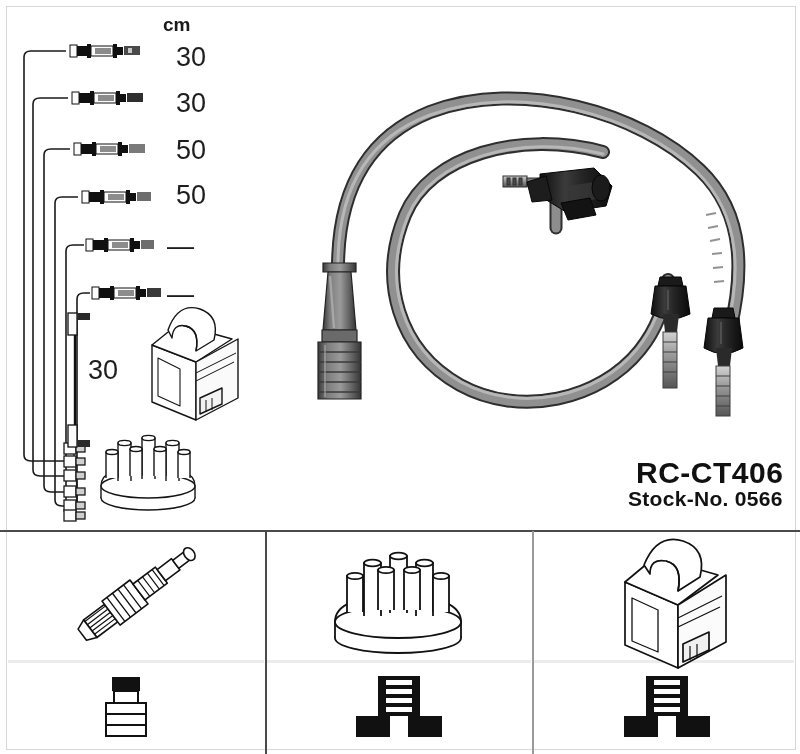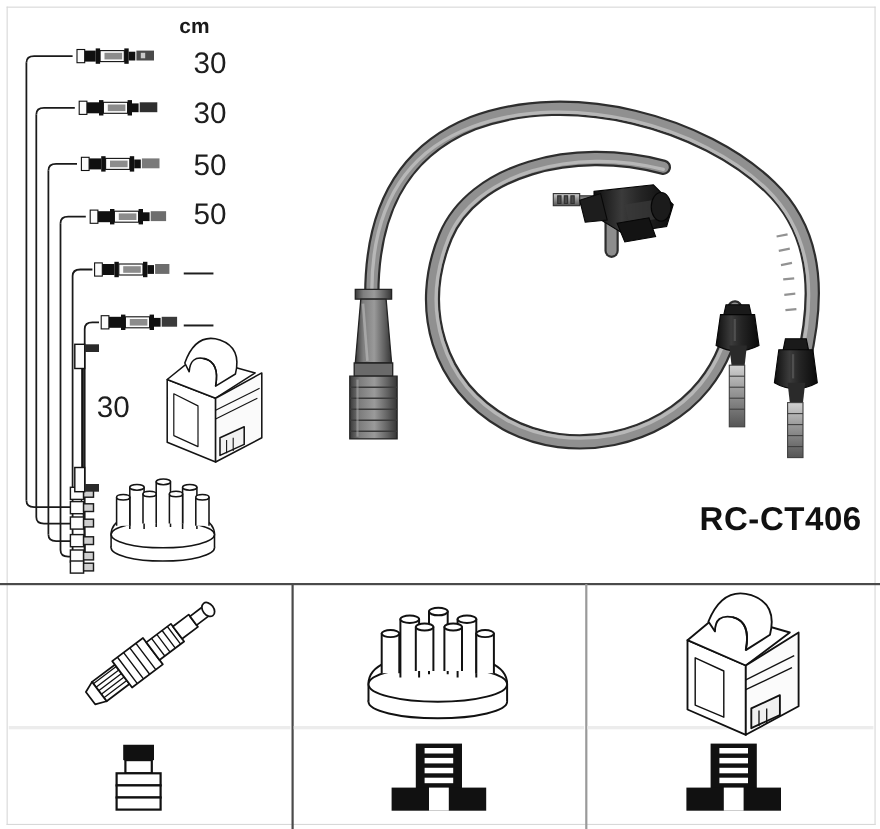--- a/index.html
+++ b/index.html
@@ -120,20 +120,21 @@
   <div class="len-label" style="top:44px;">30</div>
   <div class="len-label" style="top:90px;">30</div>
   <div class="len-label" style="top:137px;">50</div>
   <div class="len-label" style="top:182px;">50</div>
   <div class="len-dash" style="top:233px;">—</div>
   <div class="len-dash" style="top:281px;">—</div>
 
   <div id="len-70">30</div>
 
   <div id="part-number">RC-CT406</div>
+  <div id="stock-number">Stock-No. 0566</div>
 
   <svg class="layer" id="schematic-svg" viewBox="0 0 800 754">
     <defs>
       <linearGradient id="gCable" x1="0" y1="0" x2="0" y2="1">
         <stop offset="0%" stop-color="#b9b9b9"></stop>
         <stop offset="18%" stop-color="#9d9d9d"></stop>
         <stop offset="45%" stop-color="#7c7c7c"></stop>
         <stop offset="75%" stop-color="#5d5d5d"></stop>
         <stop offset="100%" stop-color="#3f3f3f"></stop>
       </linearGradient>

